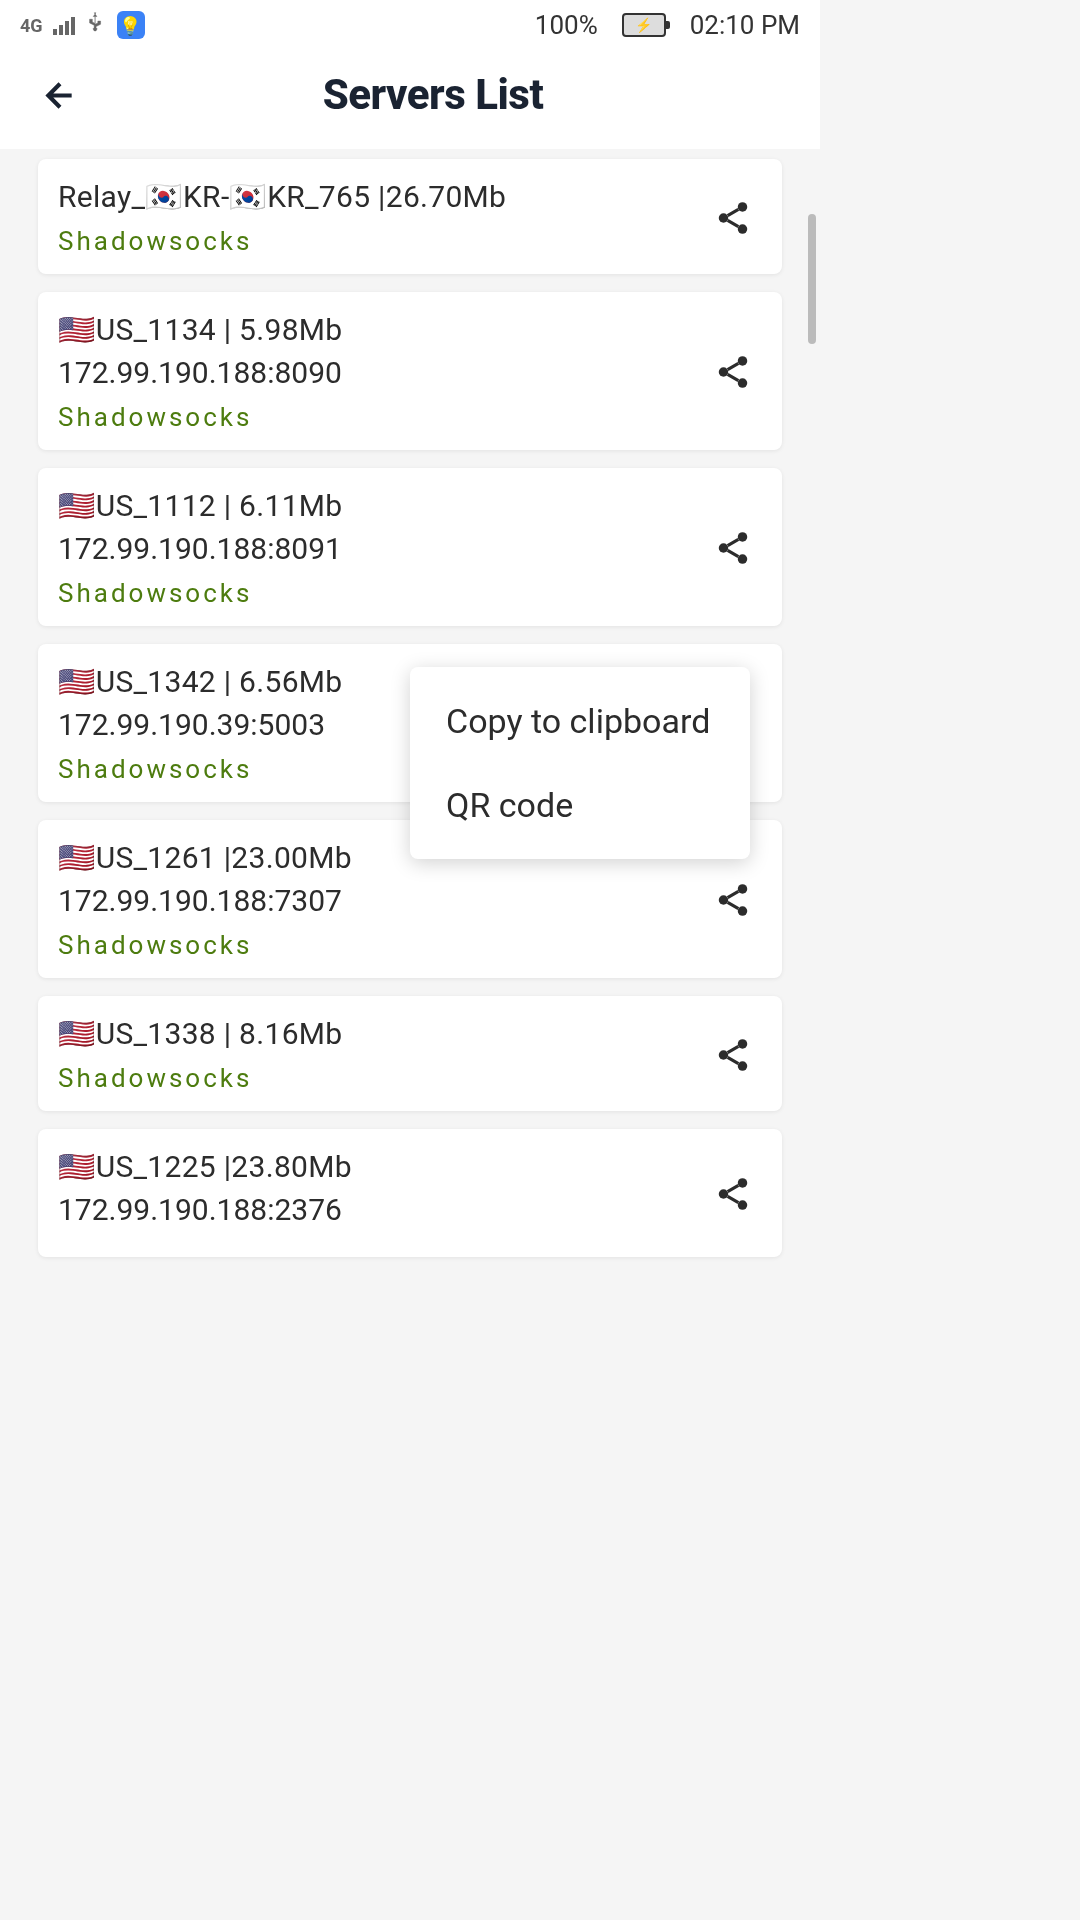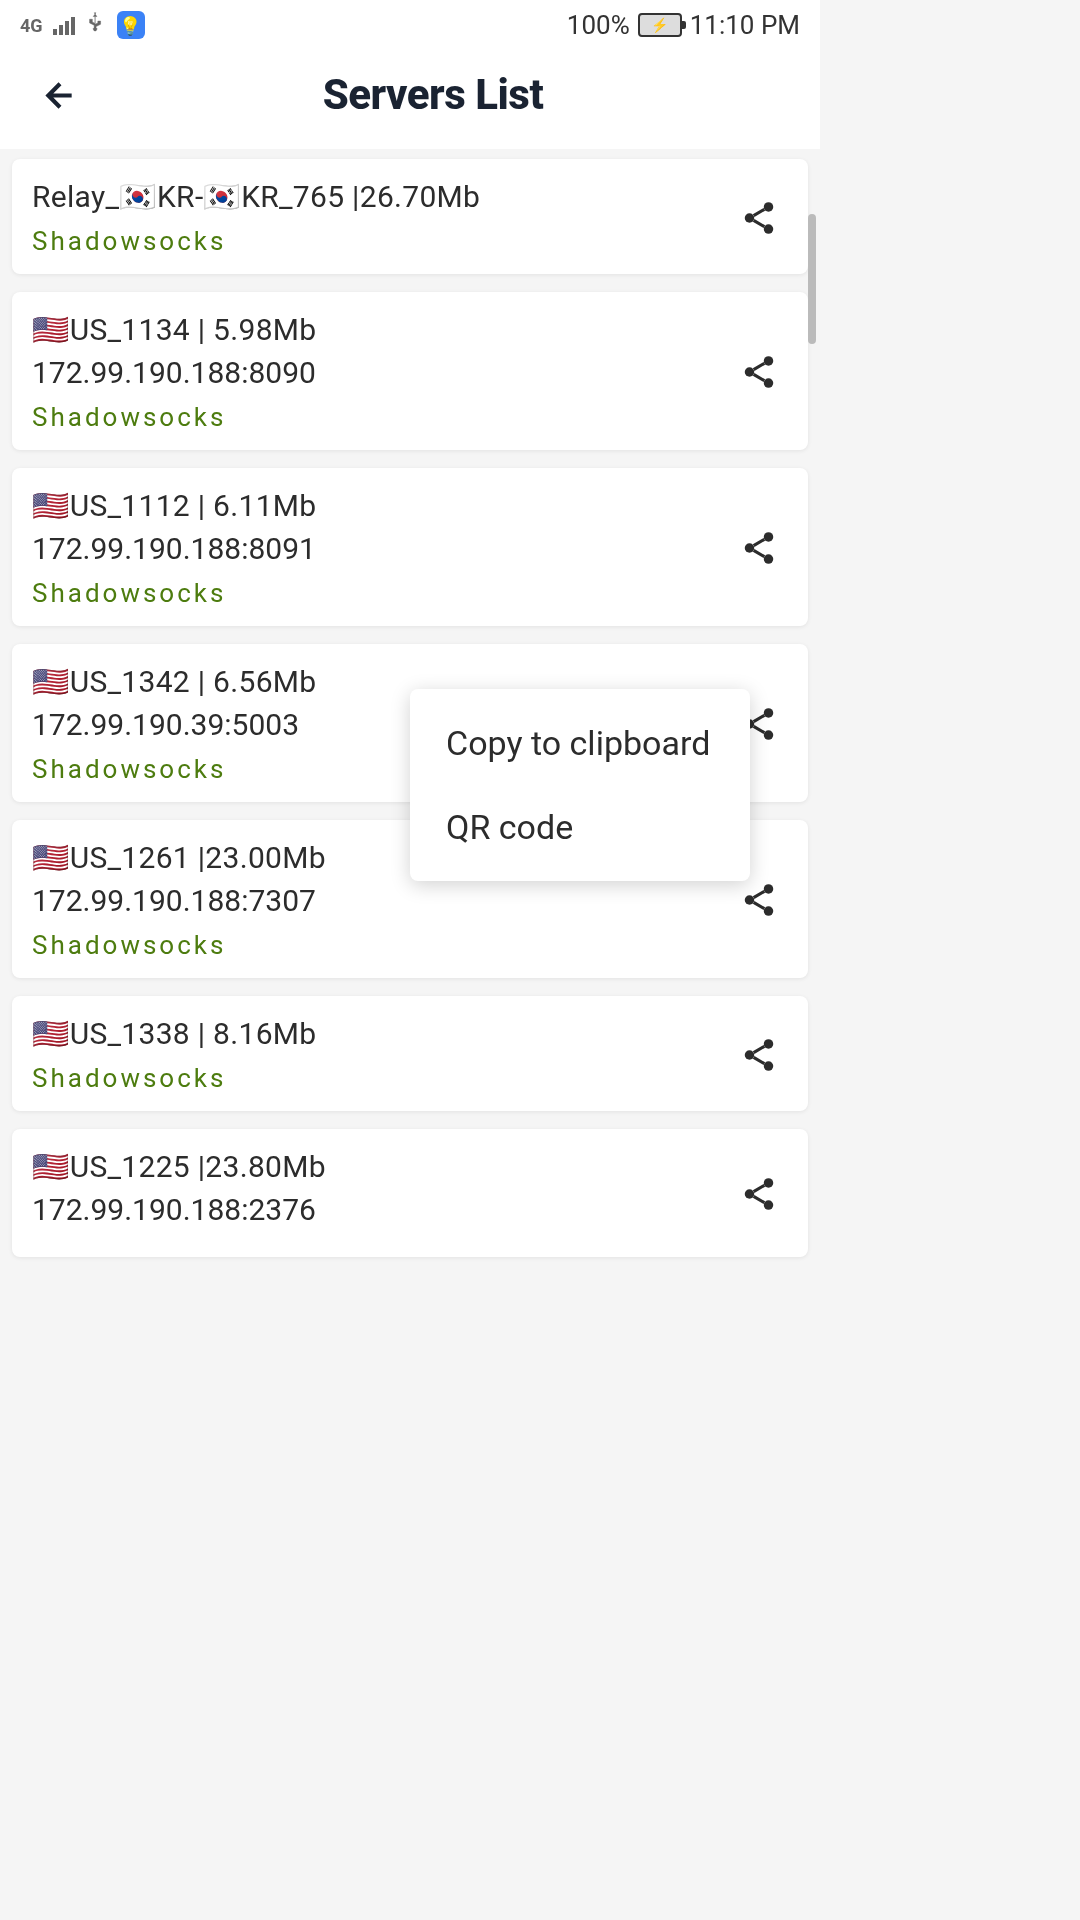--- a/index.html
+++ b/index.html
@@ -29,21 +29,21 @@
 
     .status-left {
       display: flex;
       align-items: center;
       gap: 10px;
     }
 
     .status-right {
       display: flex;
       align-items: center;
-      gap: 8px;
+      gap: 24px;
       font-size: 26px;
     }
 
     .signal-4g {
       font-size: 18px;
       font-weight: bold;
       color: #666;
     }
 
     .signal-bars {
@@ -128,21 +128,21 @@
     .header-title {
       font-size: 42px;
       font-weight: 800;
       color: #1a2332;
       letter-spacing: -0.5px;
       margin-left: 46px;
     }
 
     
     .server-list {
-      padding: 10px 12px;
+      padding: 10px 38px;
       display: flex;
       flex-direction: column;
       gap: 18px;
       position: relative;
     }
 
     .server-card {
       background: #ffffff;
       border-radius: 8px;
       padding: 20px 20px 18px;
@@ -190,21 +190,21 @@
     
     .context-menu {
       position: absolute;
       background: #ffffff;
       border-radius: 8px;
       box-shadow: 0 4px 20px rgba(0,0,0,0.18);
       padding: 12px 0;
       z-index: 100;
       min-width: 340px;
       left: 410px;
-      top: 540px;
+      top: 518px;
     }
 
     .context-menu-item {
       padding: 20px 36px;
       font-size: 34px;
       color: #2c2c2c;
       cursor: pointer;
       line-height: 1.3;
     }
 
@@ -240,21 +240,21 @@
         <path d="M12 2L9 6h2v7.5l-3-1.5V9H5v4l5 2.5V18a2 2 0 1 0 2 0v-1l5-2.5V11h-3v2l-3 1.5V6h2l-3-4z" stroke="#666" stroke-width="0.5"></path>
       </svg>
     </span>
     <span class="bulb-icon">💡</span>
   </div>
   <div class="status-right">
     <span>100%</span>
     <span class="battery-icon">
       <span class="battery-bolt">⚡</span>
     </span>
-    <span>11:10 PM</span>
+    <span>02:10 PM</span>
   </div>
 </div>
 
 <div class="header">
   <span class="back-button">
     <svg width="40" height="40" viewBox="0 0 24 24" fill="none" stroke="#1a2332" stroke-width="2.5">
       <path d="M19 12H5M12 19l-7-7 7-7"></path>
     </svg>
   </span>
   <h1 class="header-title">Servers List</h1>

